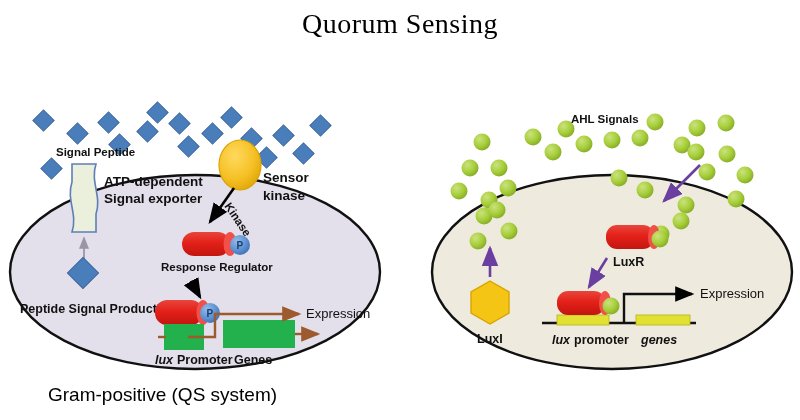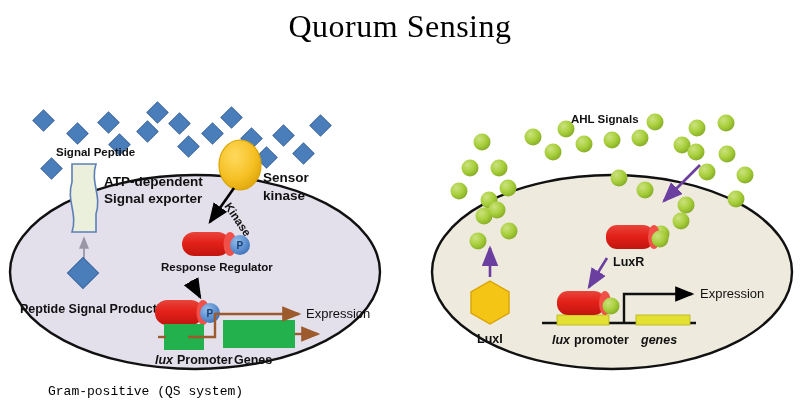--- a/index.html
+++ b/index.html
@@ -20,28 +20,28 @@
     width: 800px;
     height: 420px;
   }
   .figure-title {
     position: absolute;
     left: 0;
     top: 8px;
     width: 800px;
     text-align: center;
     font-family: "Liberation Serif", serif;
-    font-size: 32px;
+    font-size: 28px;
     color: #000000;
     letter-spacing: 0.5px;
   }
   .panel-caption {
     position: absolute;
-    font-family: Liberation Mono, monospace;
-    font-size: 13px;
+    font-family: Liberation Sans, sans-serif;
+    font-size: 19px;
     color: #000000;
     white-space: nowrap;
   }
   #caption-left  { left: 48px;  top: 384px; }
   #caption-right { left: 470px; top: 384px; }
 
   svg.scene {
     position: absolute;
     left: 0;
     top: 0;

